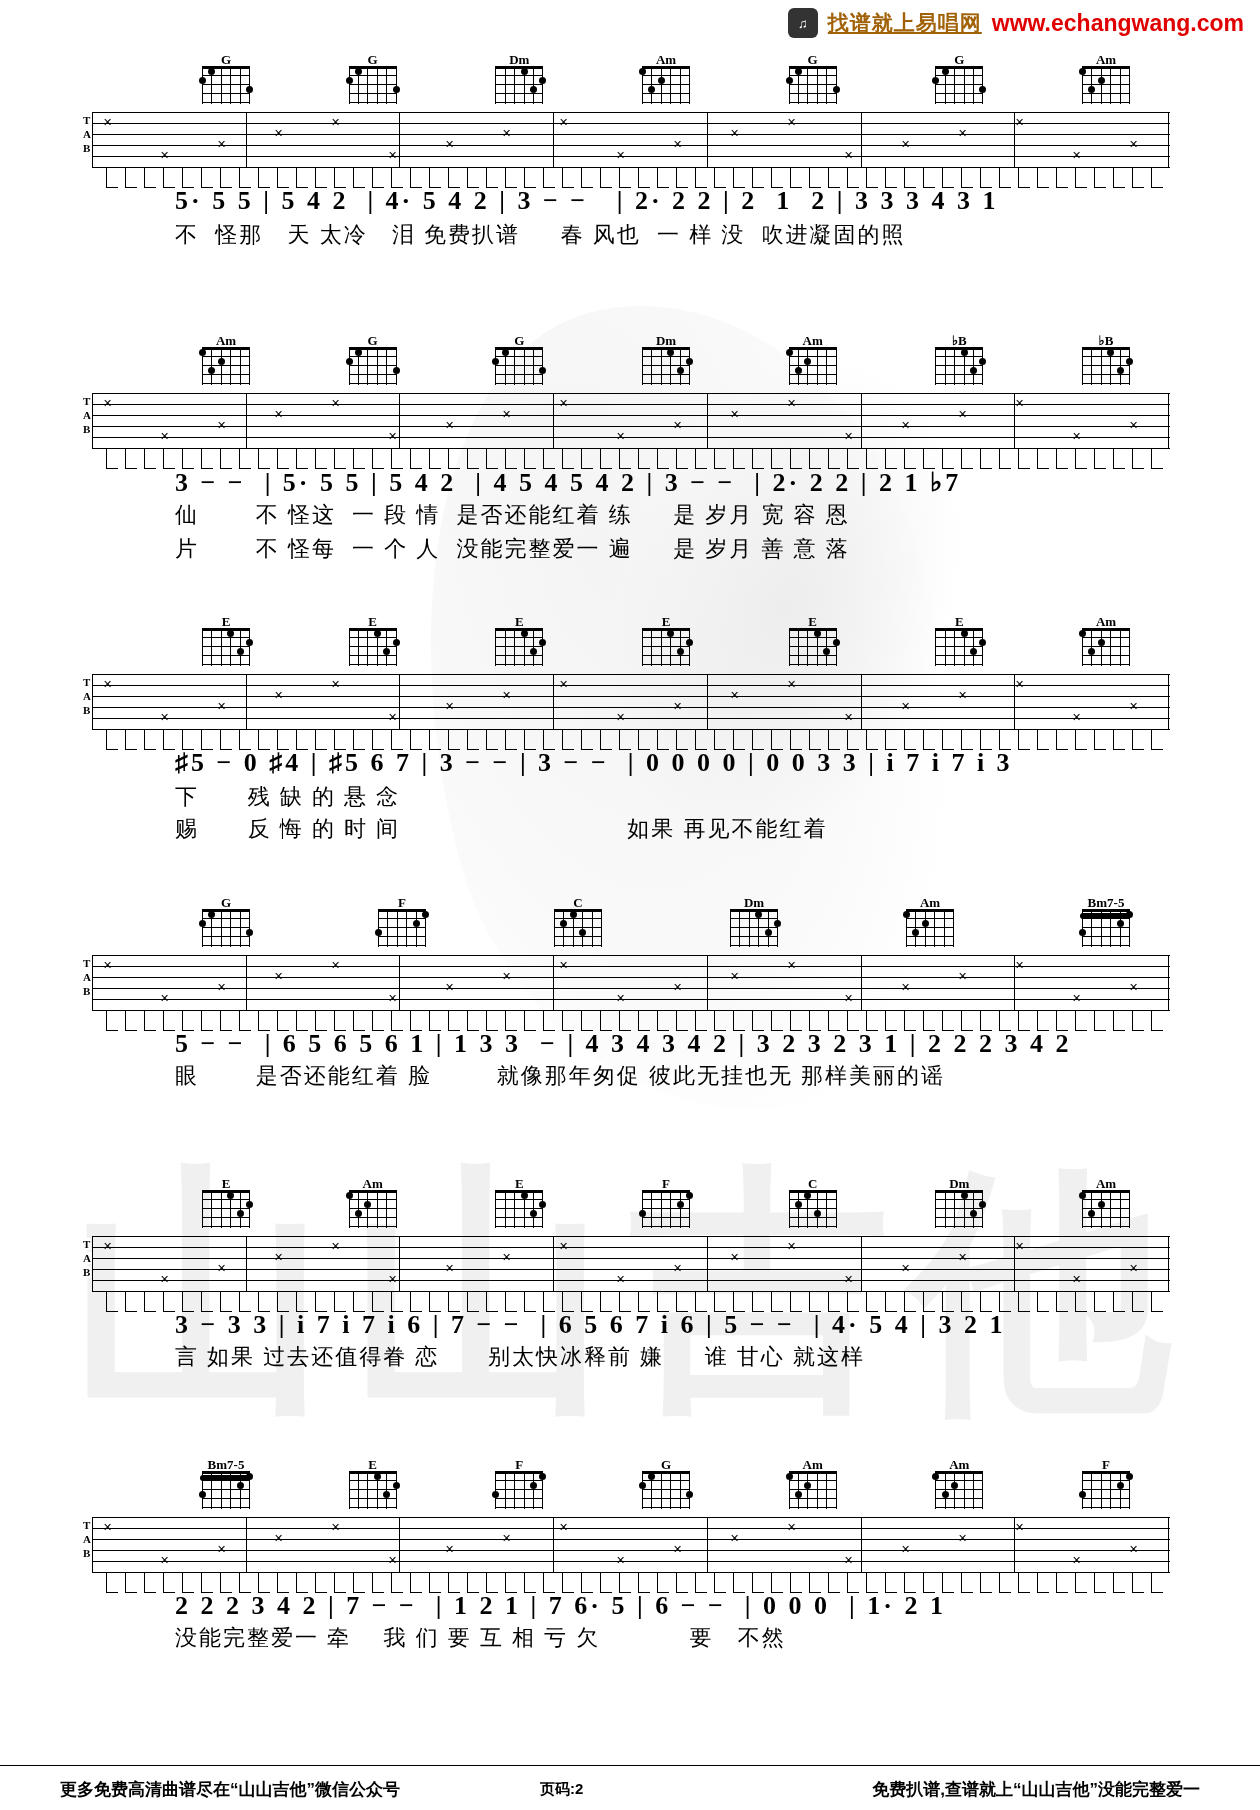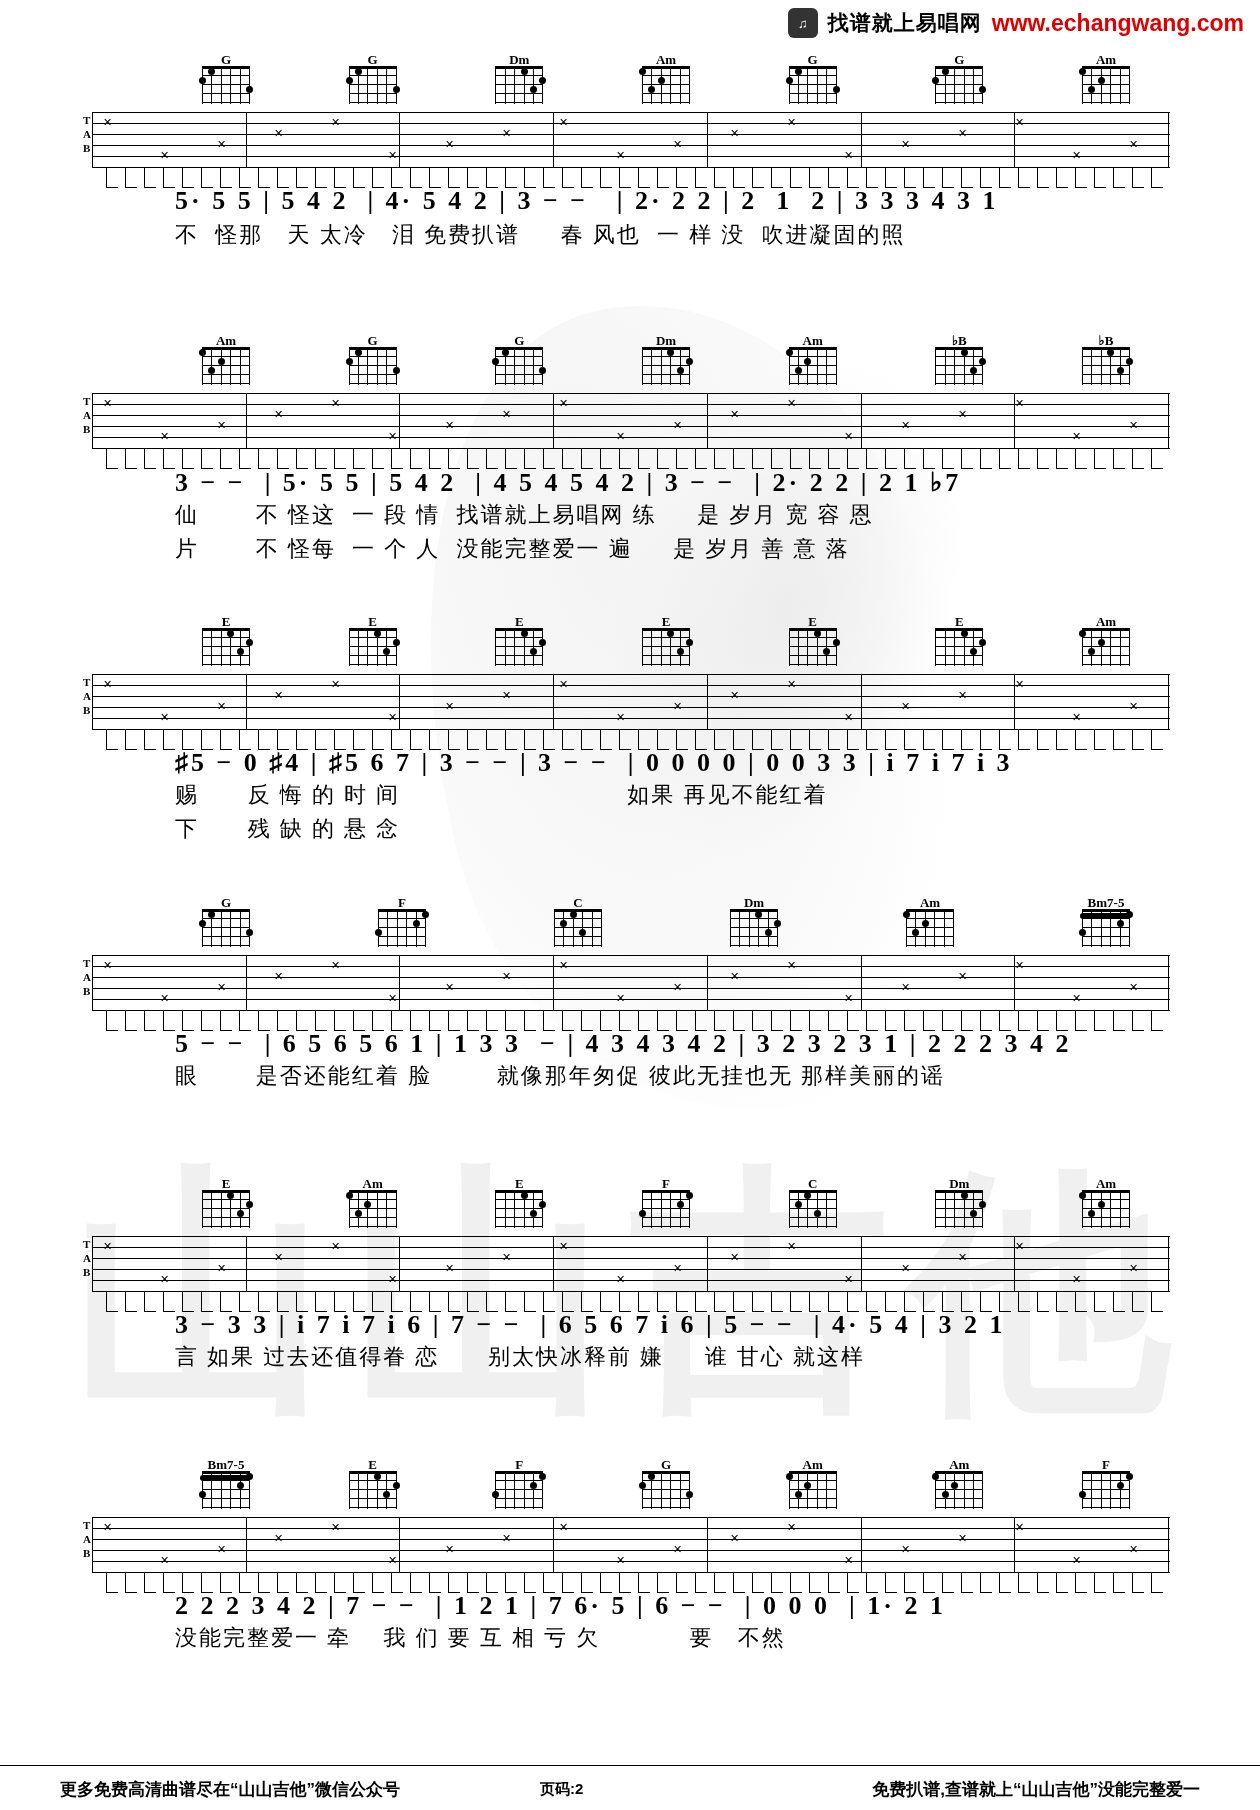--- a/index.html
+++ b/index.html
@@ -17,21 +17,21 @@
   }
   .hdr-inner{
     position:absolute;right:16px;top:8px;
     display:flex;align-items:center;gap:10px;
   }
   .logo-badge{
     width:30px;height:30px;border-radius:6px;background:#333;
     display:flex;align-items:center;justify-content:center;
     color:#fff;font-size:13px;font-weight:bold;
   }
-  .hdr-cn{font-size:21px;font-weight:bold;color:#000000;letter-spacing:1px;}
+  .hdr-cn{font-size:21px;font-weight:bold;color:#a16207;letter-spacing:1px;text-decoration:underline;}
   .hdr-url{font-size:23px;font-weight:bold;color:#e00000;letter-spacing:0px;}
 
   
   .watermark{
     position:absolute;left:0;top:120px;width:1260px;height:1500px;
     pointer-events:none;overflow:hidden;
   }
   .wm-text{
     position:absolute;left:70px;top:1000px;
     font-size:260px;font-weight:bold;color:#f0f0f0;
@@ -797,21 +797,21 @@
         </div>
         <div class="strum" style="left: 1040px; top: 60px;">
           <div class="hook"></div>
         </div>
         <div class="xmark" style="left: 1037px; top: 32px;">✕</div>
         <div class="strum" style="left: 1059px; top: 60px;">
           <div class="hook"></div>
         </div>
       </div>
       <div class="numline">3 − −  | 5· 5 5 | 5 4 2  | 4 5 4 5 4 2 | 3 − −  | 2· 2 2 | 2 1 ♭7</div>
-      <div class="lyricline">仙       不 怪这  一 段 情  找谱就上易唱网 练     是 岁月 宽 容 恩</div>
+      <div class="lyricline">仙       不 怪这  一 段 情  是否还能红着 练     是 岁月 宽 容 恩</div>
       <div class="lyricline second">片       不 怪每  一 个 人  没能完整爱一 遍     是 岁月 善 意 落</div>
     </div>
     <div class="system" style="top: 618px;">
       <div class="chordrow">
         <div class="chordbox" style="left: 200px;">
           <div class="chordname">E</div>
           <div class="grid">
             <div class="nut"></div>
             <div class="hline" style="top: 9px;"></div>
             <div class="hline" style="top: 18px;"></div>
@@ -1143,22 +1143,22 @@
         </div>
         <div class="strum" style="left: 1040px; top: 60px;">
           <div class="hook"></div>
         </div>
         <div class="xmark" style="left: 1037px; top: 32px;">✕</div>
         <div class="strum" style="left: 1059px; top: 60px;">
           <div class="hook"></div>
         </div>
       </div>
       <div class="numline">♯5 − 0 ♯4 | ♯5 6 7 | 3 − − | 3 − −  | 0 0 0 0 | 0 0 3 3 | i 7 i 7 i 3</div>
+      <div class="lyricline second">下      残 缺 的 悬 念</div>
       <div class="lyricline">赐      反 悔 的 时 间                            如果 再见不能红着</div>
-      <div class="lyricline second">下      残 缺 的 悬 念</div>
     </div>
     <div class="system" style="top: 899px;">
       <div class="chordrow">
         <div class="chordbox" style="left: 200px;">
           <div class="chordname">G</div>
           <div class="grid">
             <div class="nut"></div>
             <div class="hline" style="top: 9px;"></div>
             <div class="hline" style="top: 18px;"></div>
             <div class="hline" style="top: 27px;"></div>

